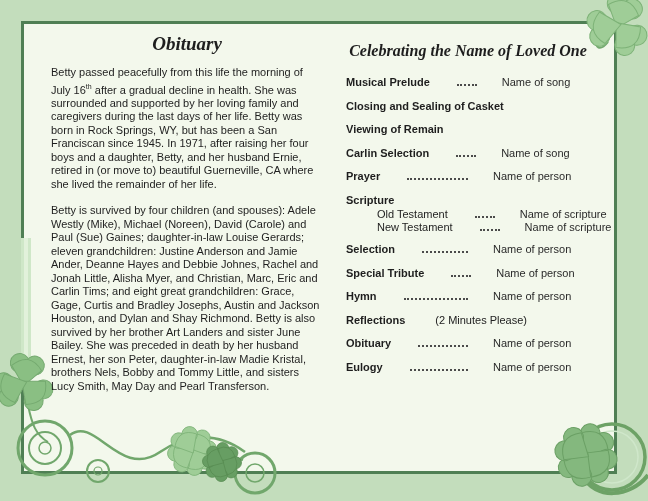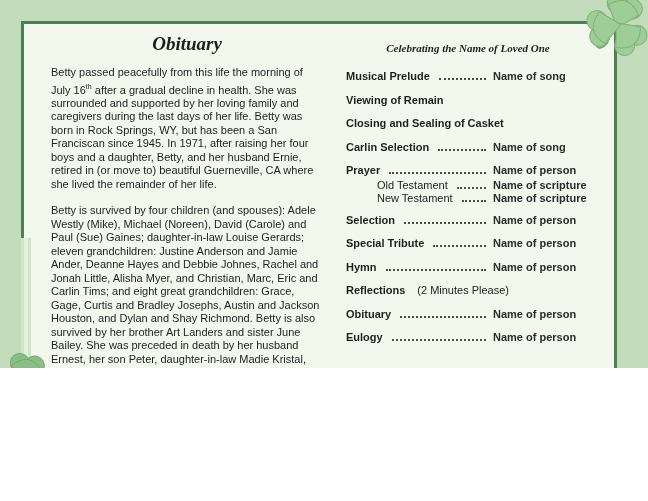--- a/index.html
+++ b/index.html
@@ -1,34 +1,34 @@
 <!DOCTYPE html>
 <html><head>
 <meta charset="utf-8">
 <style>
   html,body{margin:0;padding:0;}
   body{font-family:"Liberation Sans",sans-serif;}
-  .canvas{position:relative;width:648px;height:368px;background:#c3ddbc;overflow:hidden;}
+  .canvas{position:relative;width:648px;height:501px;background:#c3ddbc;overflow:hidden;}
   .frame{position:absolute;left:21px;top:21px;width:596px;height:453px;
          background:#f3f8ec;border:3px solid #4f7f54;box-sizing:border-box;}
   .deco-svg{position:absolute;left:0;top:0;width:648px;height:501px;pointer-events:none;}
   .page{position:absolute;color:#1e1e1e;}
   .page-left{left:51px;top:33px;width:272px;}
   .page-right{left:346px;top:42px;width:244px;}
   .obit-title{font-family:"Liberation Serif",serif;font-style:italic;font-weight:bold;
               font-size:19px;text-align:center;margin:0 0 11px 0;}
   .svc-title{font-family:"Liberation Serif",serif;font-style:italic;font-weight:bold;
-             font-size:11px;text-align:center;white-space:nowrap;margin:0 0 17px 0;}
+             font-size:16px;text-align:center;white-space:nowrap;margin:0 0 17px 0;}
   .para{font-size:11px;line-height:13.5px;margin:0 0 13px 0;text-align:left;}
   .para sup{font-size:7px;}
-  .svc-row{display:flex;align-items:flex-end;margin-bottom:12.5px;font-size:11px;line-height:11px;}
+  .svc-row{display:flex;align-items:flex-end;margin-bottom:12.5px;font-size:11px;line-height:11px;gap:18px;}
   .svc-label{font-weight:bold;white-space:nowrap;}
   .svc-suffix{white-space:nowrap;margin-left:12px;color:#222;}
   .svc-dots{flex:1;border-bottom:2px dotted #4b4b4b;margin:0 7px 2px 9px;min-width:20px;}
-  .svc-value{width:97px;white-space:nowrap;color:#2a2a2a;font-weight:bold;}
+  .svc-value{width:97px;white-space:nowrap;color:#2a2a2a;font-weight:normal;}
   .svc-sub-row{margin-top:-9px;margin-bottom:11px;padding-left:31px;align-items:flex-end;}
   .svc-sub-row .svc-label{font-weight:normal;}
 </style>
 </head>
 <body>
 
 <div class="canvas">
 
   <div class="frame"></div>
 
@@ -106,34 +106,37 @@
 
   <div class="page page-right">
     <h2 class="svc-title">Celebrating the Name of Loved One</h2>
     <div id="service-list">
         <div class="svc-row">
           <span class="svc-label">Musical Prelude</span>
           <span class="svc-dots"></span>
           <span class="svc-value">Name of song</span>
         </div>
         <div class="svc-row">
-          <span class="svc-label">Viewing of Remain</span>
+          <span class="svc-label">Closing and Sealing of Casket</span>
         </div>
         <div class="svc-row">
-          <span class="svc-label">Closing and Sealing of Casket</span>
+          <span class="svc-label">Viewing of Remain</span>
         </div>
         <div class="svc-row">
           <span class="svc-label">Carlin Selection</span>
           <span class="svc-dots"></span>
           <span class="svc-value">Name of song</span>
         </div>
         <div class="svc-row">
           <span class="svc-label">Prayer</span>
           <span class="svc-dots"></span>
           <span class="svc-value">Name of person</span>
+        </div>
+        <div class="svc-row">
+          <span class="svc-label">Scripture</span>
         </div>
         <div class="svc-row svc-sub-row">
           <span class="svc-label">Old Testament</span>
           <span class="svc-dots"></span>
           <span class="svc-value">Name of scripture</span>
         </div>
         <div class="svc-row svc-sub-row">
           <span class="svc-label">New Testament</span>
           <span class="svc-dots"></span>
           <span class="svc-value">Name of scripture</span>

